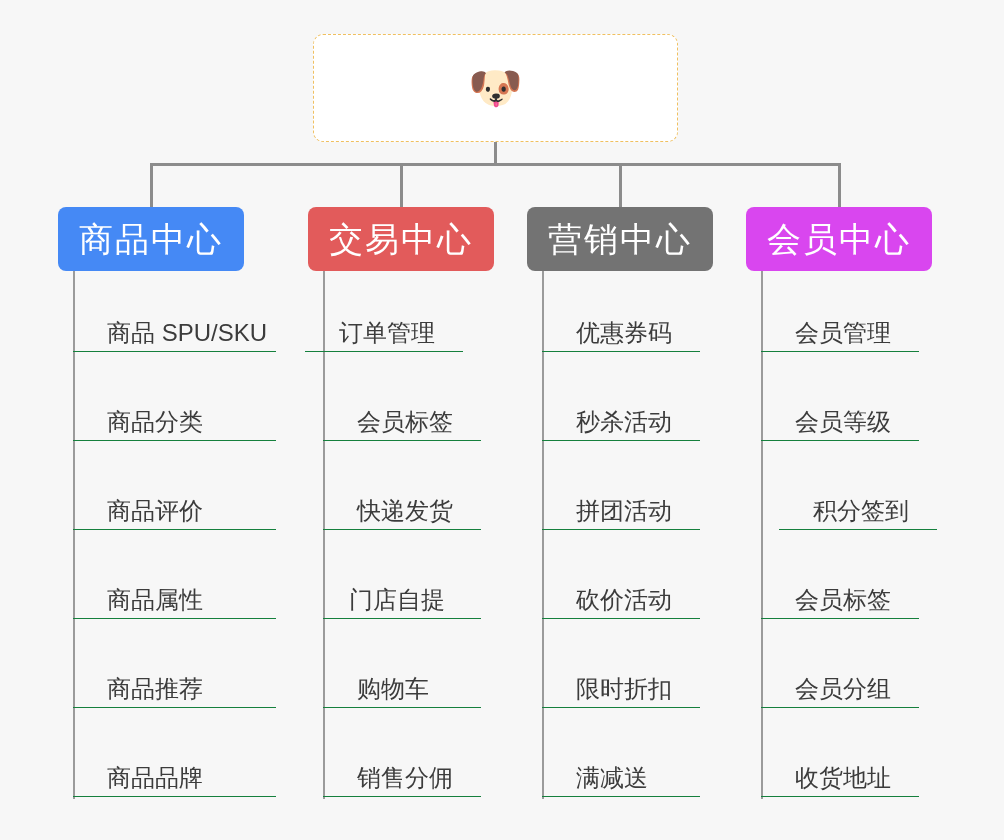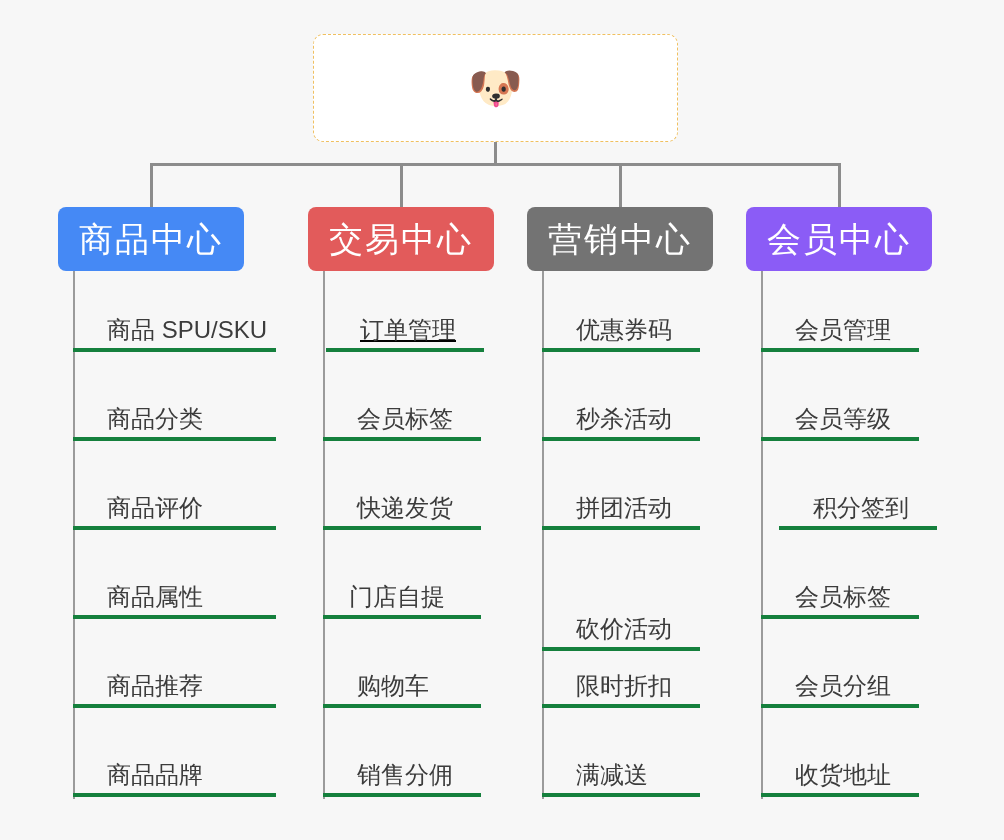--- a/index.html
+++ b/index.html
@@ -52,21 +52,21 @@
     letter-spacing:2px;
     line-height:1;
     white-space:nowrap;
   }
 
   
   .leaf{
     position:absolute;
     height:50px;
     box-sizing:border-box;
-    border-bottom:4px solid #15803d;
+    border-bottom:1px solid #15803d;
     display:flex;align-items:flex-end;
     padding-left:34px;
     padding-bottom:3px;
   }
   .leaf-label{
     font-size:24px;
     color:#3c3c3c;
     line-height:1.25;
     white-space:nowrap;
   }
@@ -117,21 +117,21 @@
       </div>
       <div class="leaf" style="left: 73px; top: 658px; width: 203px;">
         <span class="leaf-label">商品推荐</span>
       </div>
       <div class="leaf" style="left: 73px; top: 747px; width: 203px;">
         <span class="leaf-label">商品品牌</span>
       </div>
       <div class="cat-box" style="left: 308px; width: 186px; background: rgb(226, 91, 91);">
         <span class="cat-label">交易中心</span>
       </div>
-      <div class="leaf" style="left: 326px; top: 302px; width: 158px; text-decoration: underline;">
+      <div class="leaf" style="left: 305px; top: 302px; width: 158px;">
         <span class="leaf-label">订单管理</span>
       </div>
       <div class="leaf" style="left: 323px; top: 391px; width: 158px;">
         <span class="leaf-label">会员标签</span>
       </div>
       <div class="leaf" style="left: 323px; top: 480px; width: 158px;">
         <span class="leaf-label">快递发货</span>
       </div>
       <div class="leaf" style="left: 323px; top: 569px; width: 158px; padding-left: 26px;">
         <span class="leaf-label">门店自提</span>
@@ -147,30 +147,30 @@
       </div>
       <div class="leaf" style="left: 542px; top: 302px; width: 158px;">
         <span class="leaf-label">优惠券码</span>
       </div>
       <div class="leaf" style="left: 542px; top: 391px; width: 158px;">
         <span class="leaf-label">秒杀活动</span>
       </div>
       <div class="leaf" style="left: 542px; top: 480px; width: 158px;">
         <span class="leaf-label">拼团活动</span>
       </div>
-      <div class="leaf" style="left: 542px; top: 601px; width: 158px; align-items: flex-end;">
+      <div class="leaf" style="left: 542px; top: 569px; width: 158px; align-items: flex-end;">
         <span class="leaf-label">砍价活动</span>
       </div>
       <div class="leaf" style="left: 542px; top: 658px; width: 158px;">
         <span class="leaf-label">限时折扣</span>
       </div>
       <div class="leaf" style="left: 542px; top: 747px; width: 158px;">
         <span class="leaf-label">满减送</span>
       </div>
-      <div class="cat-box" style="left: 746px; width: 186px; background: #8b5cf6; justify-content: center;">
+      <div class="cat-box" style="left: 746px; width: 186px; background: #d946ef; justify-content: center;">
         <span class="cat-label">会员中心</span>
       </div>
       <div class="leaf" style="left: 761px; top: 302px; width: 158px;">
         <span class="leaf-label">会员管理</span>
       </div>
       <div class="leaf" style="left: 761px; top: 391px; width: 158px;">
         <span class="leaf-label">会员等级</span>
       </div>
       <div class="leaf" style="left: 761px; top: 480px; width: 158px; margin-left: 18px;">
         <span class="leaf-label">积分签到</span>

